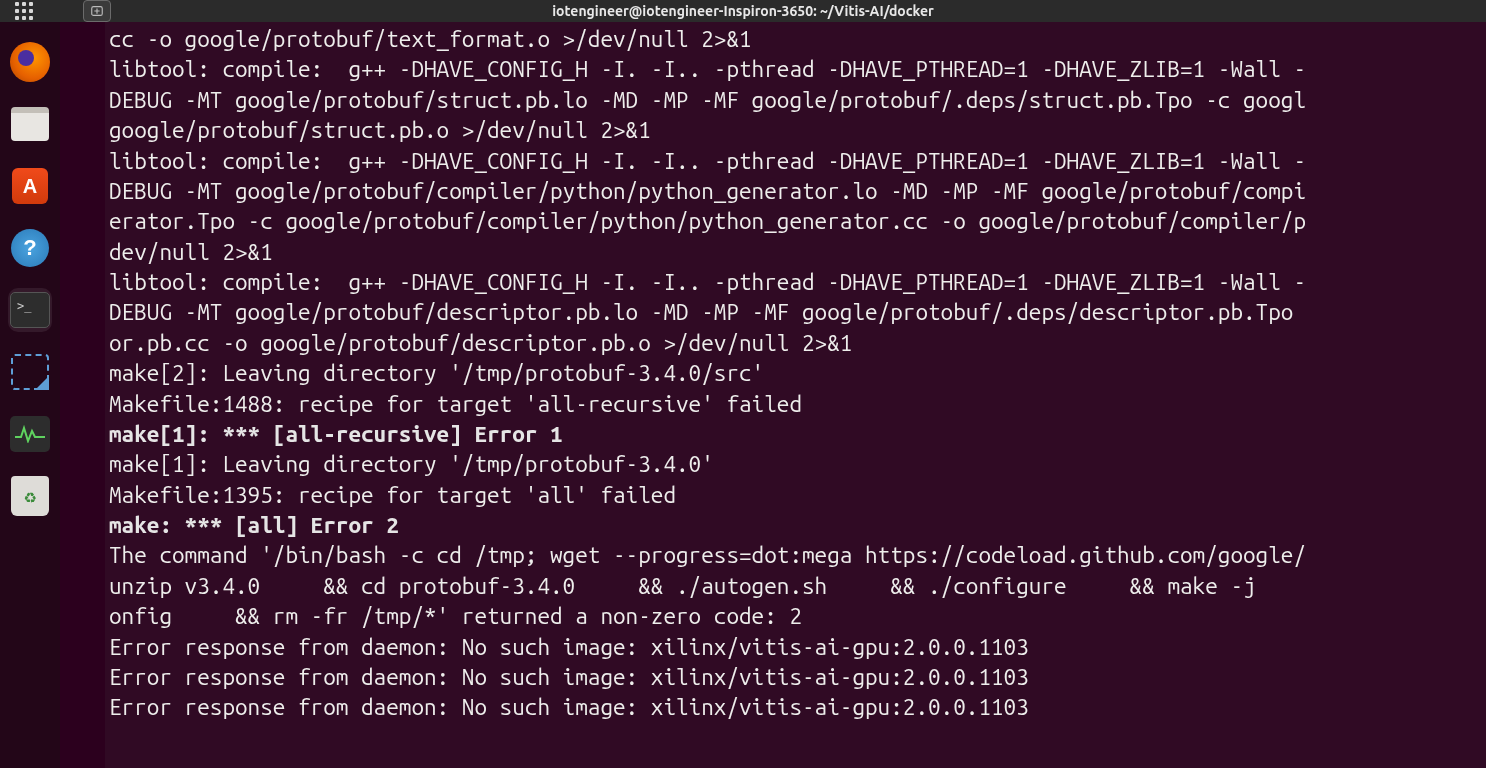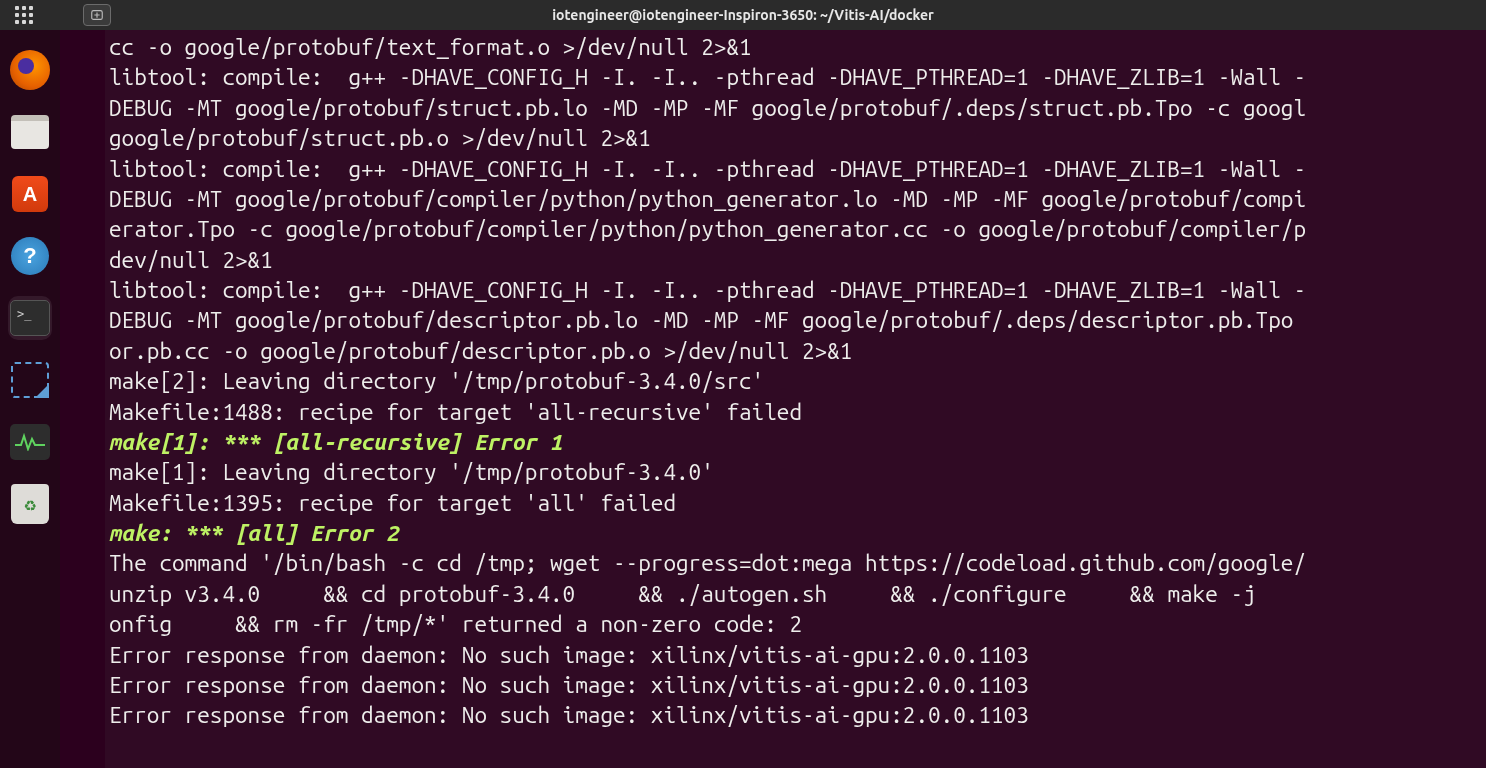--- a/index.html
+++ b/index.html
@@ -10,21 +10,21 @@
     body {
       width: 1486px;
       height: 768px;
       background: #2c001e;
       font-family: "Ubuntu Mono", "DejaVu Sans Mono", monospace;
       overflow: hidden;
       display: flex;
       flex-direction: column;
     }
     .titlebar {
-      height: 30px;
+      height: 22px;
       background: #2b2b2b;
       display: flex;
       align-items: center;
       color: #d8d8d8;
       font-family: "Ubuntu", sans-serif;
       font-size: 14px;
       position: relative;
     }
     .titlebar-left {
       display: flex;
@@ -214,23 +214,22 @@
       color: #eeeeec;
       font-size: 22.5px;
       line-height: 1.35;
       padding: 2px 4px;
       white-space: pre;
       overflow: hidden;
       font-family: "Ubuntu Mono", "DejaVu Sans Mono", monospace;
       margin-left: 45px;
     }
     .terminal .err {
-      color: #bef264;
-      font-weight: bold;
-      font-style: italic;
+      color: #e5e5e5;
+      font-weight: bold;
     }
   </style>
 </head>
 <body>
 
 <div class="titlebar">
   <div class="titlebar-left">
     <div class="activities-icon">
       <span></span>
         <span></span>

